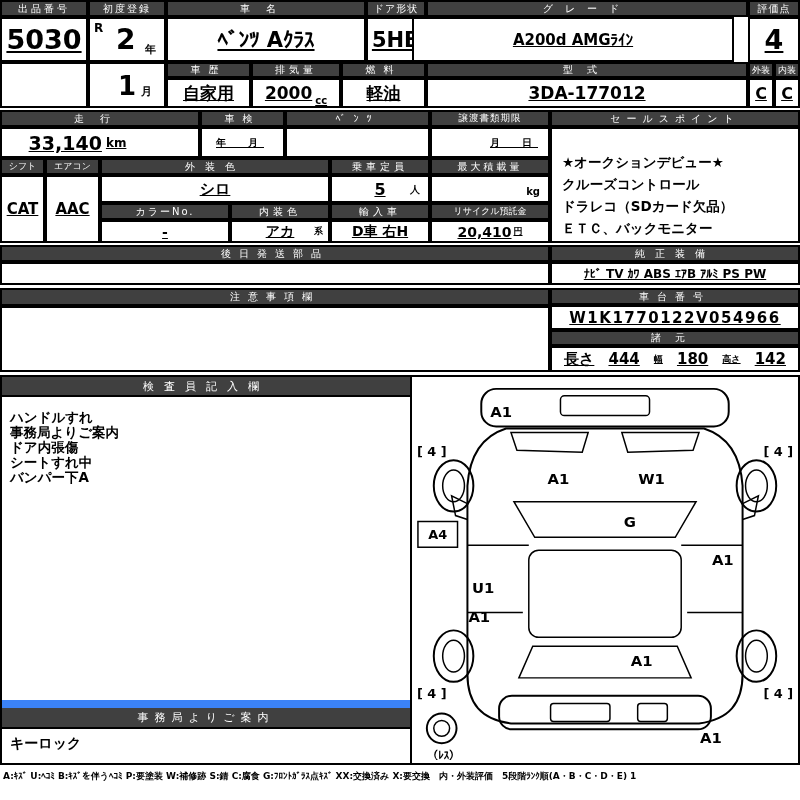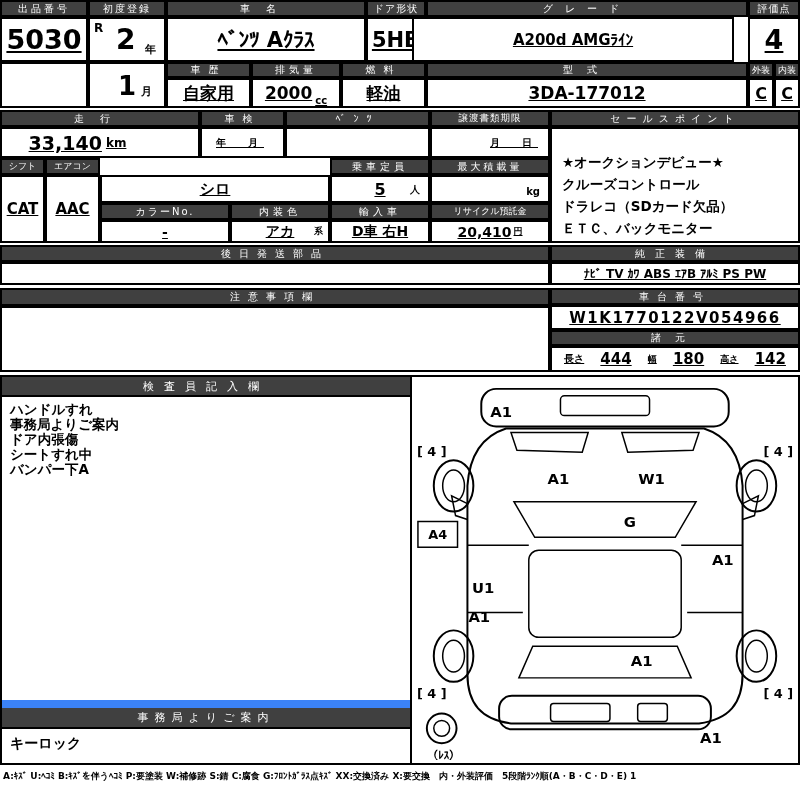--- a/index.html
+++ b/index.html
@@ -86,20 +86,21 @@
     <div>クルーズコントロール</div>
     <div>ドラレコ（SDカード欠品）</div>
     <div>ＥＴＣ、バックモニター</div>
   </div>
 
   <div class="c hdr" style="left:0;top:158px;width:45px;height:17px;font-size:9px">シフト</div>
   <div class="c v" style="left:0;top:175px;width:45px;height:68px;font-size:15px">CAT</div>
   <div class="c hdr" style="left:45px;top:158px;width:55px;height:17px;font-size:9px">エアコン</div>
   <div class="c v" style="left:45px;top:175px;width:55px;height:68px;font-size:15px">AAC</div>
 
+  <div class="c hdr" style="left:100px;top:158px;width:230px;height:17px;letter-spacing:10px">外装色</div>
   <div class="c v" style="left:100px;top:175px;width:230px;height:28px;font-size:15px">シロ</div>
 
   <div class="c hdr" style="left:330px;top:158px;width:100px;height:17px;letter-spacing:4px">乗車定員</div>
   <div class="c v" style="left:330px;top:175px;width:100px;height:28px;font-size:16px">
     <span>5</span>
     <span class="unit abs" style="right:8px;bottom:4px;font-size:10px">人</span>
   </div>
 
   <div class="c hdr" style="left:430px;top:158px;width:120px;height:17px;letter-spacing:3px">最大積載量</div>
   <div class="c v" style="left:430px;top:175px;width:120px;height:28px">
@@ -132,31 +133,31 @@
   <div class="c v" style="left:550px;top:262px;width:250px;height:23px;font-size:12px">ﾅﾋﾞ TV ｶﾜ ABS ｴｱB ｱﾙﾐ PS PW</div>
 
   <div class="c hdr" style="left:0;top:288px;width:550px;height:18px;letter-spacing:8px">注意事項欄</div>
   <div class="c" style="left:0;top:306px;width:550px;height:66px"></div>
 
   <div class="c hdr" style="left:550px;top:288px;width:250px;height:17px;letter-spacing:8px">車台番号</div>
   <div class="c v" style="left:550px;top:305px;width:250px;height:25px;font-size:15px;letter-spacing:1.5px">W1K1770122V054966</div>
 
   <div class="c hdr" style="left:550px;top:330px;width:250px;height:16px;letter-spacing:14px">諸元</div>
   <div class="c v" style="left:550px;top:346px;width:250px;height:26px;justify-content:space-between;padding:0 12px">
-    <span style="font-size:10px">長さ</span>
+    <span style="font-size:15px">長さ</span>
     <span style="font-size:15px">444</span>
     <span style="font-size:9px">幅</span>
     <span style="font-size:15px">180</span>
     <span style="font-size:9px">高さ</span>
     <span style="font-size:15px">142</span>
   </div>
 
   <div class="c" style="left:0;top:375px;width:412px;height:390px">
     <div class="hdr" style="height:18px;border-bottom:2px solid #000;letter-spacing:10px;font-size:11px">検査員記入欄</div>
-    <div style="padding:5px 8px;font-weight:bold;font-size:13.5px;line-height:15px">
+    <div style="padding:13px 8px;font-weight:bold;font-size:13.5px;line-height:15px">
       <div>ハンドルすれ</div>
       <div>事務局よりご案内</div>
       <div>ドア内張傷</div>
       <div>シートすれ中</div>
       <div>バンパー下A</div>
     </div>
     <div class="hdr abs" style="left:0;top:323px;width:100%;height:19px;border-top:8px solid #3b82f6;border-bottom:2px solid #000;letter-spacing:6px;font-size:11px">事務局よりご案内</div>
     <div class="abs" style="left:8px;top:358px;font-weight:bold;font-size:14px">キーロック</div>
   </div>
 

